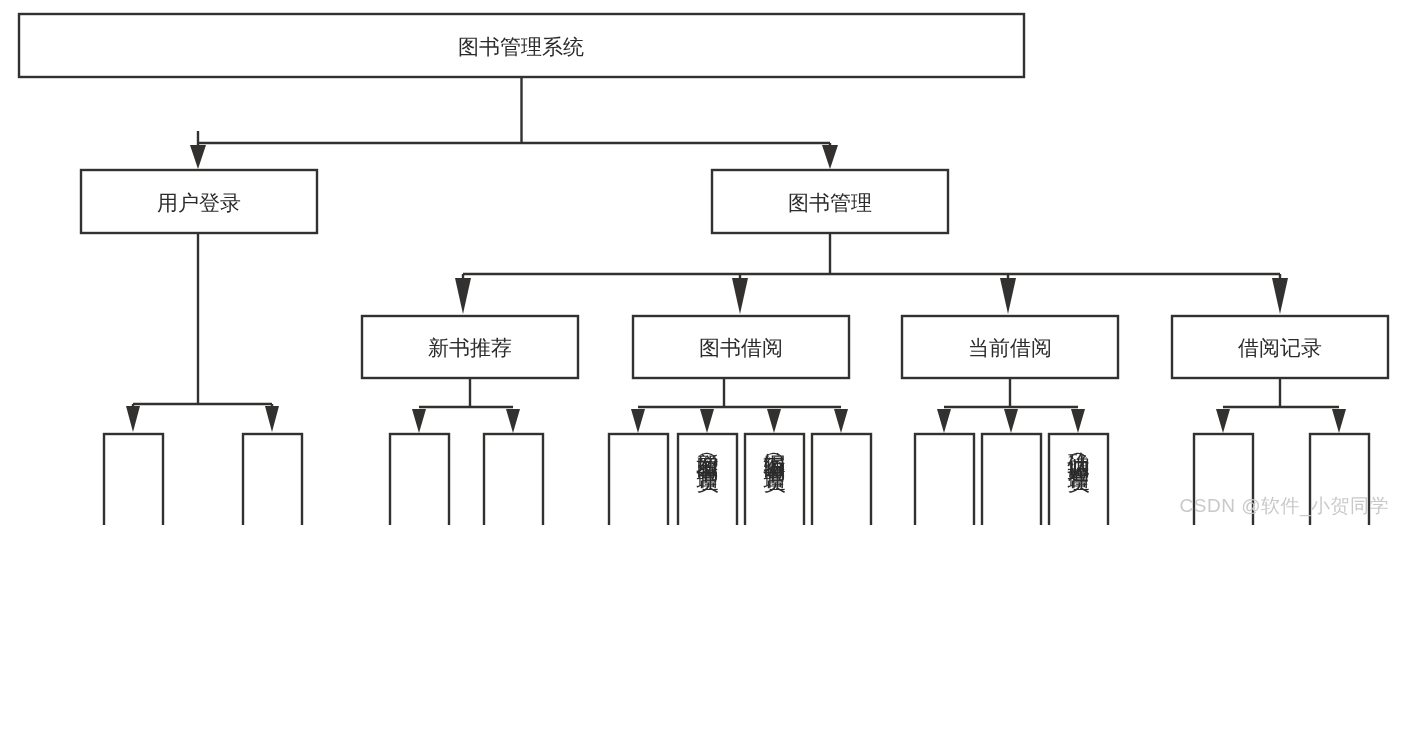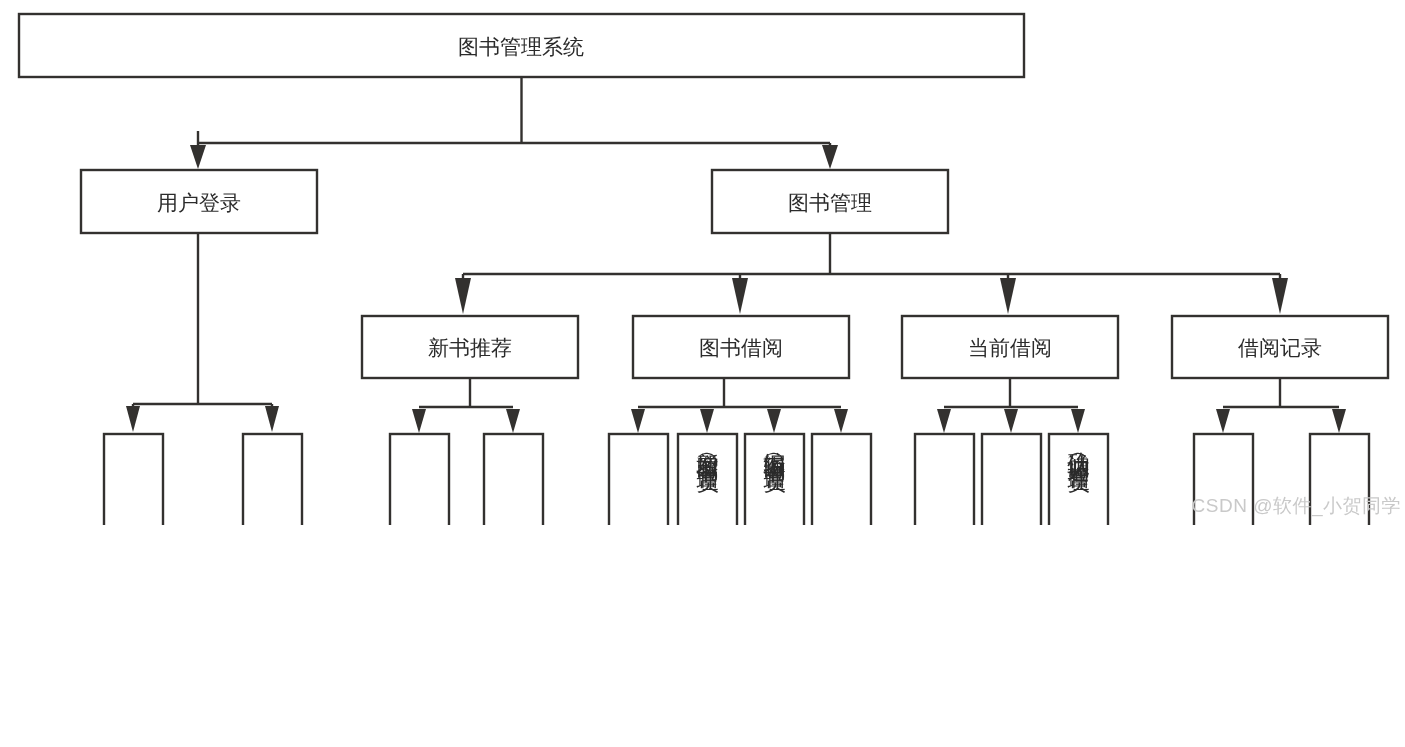--- a/index.html
+++ b/index.html
@@ -60,21 +60,21 @@
     font-family: "Liberation Sans", "DejaVu Sans", sans-serif;
     font-size: 22px;
     line-height: 1.08;
     letter-spacing: 3px;
     color: #2b2b2b;
     white-space: nowrap;
     text-align: center;
   }
   .watermark {
     position: absolute;
-    right: 4px;
+    right: 16px;
     bottom: 6px;
     font-family: "Liberation Sans", "DejaVu Sans", sans-serif;
     font-size: 19px;
     color: #c9c9c9;
     letter-spacing: 0.5px;
     user-select: none;
     white-space: nowrap;
   }
 </style>
 </head>

